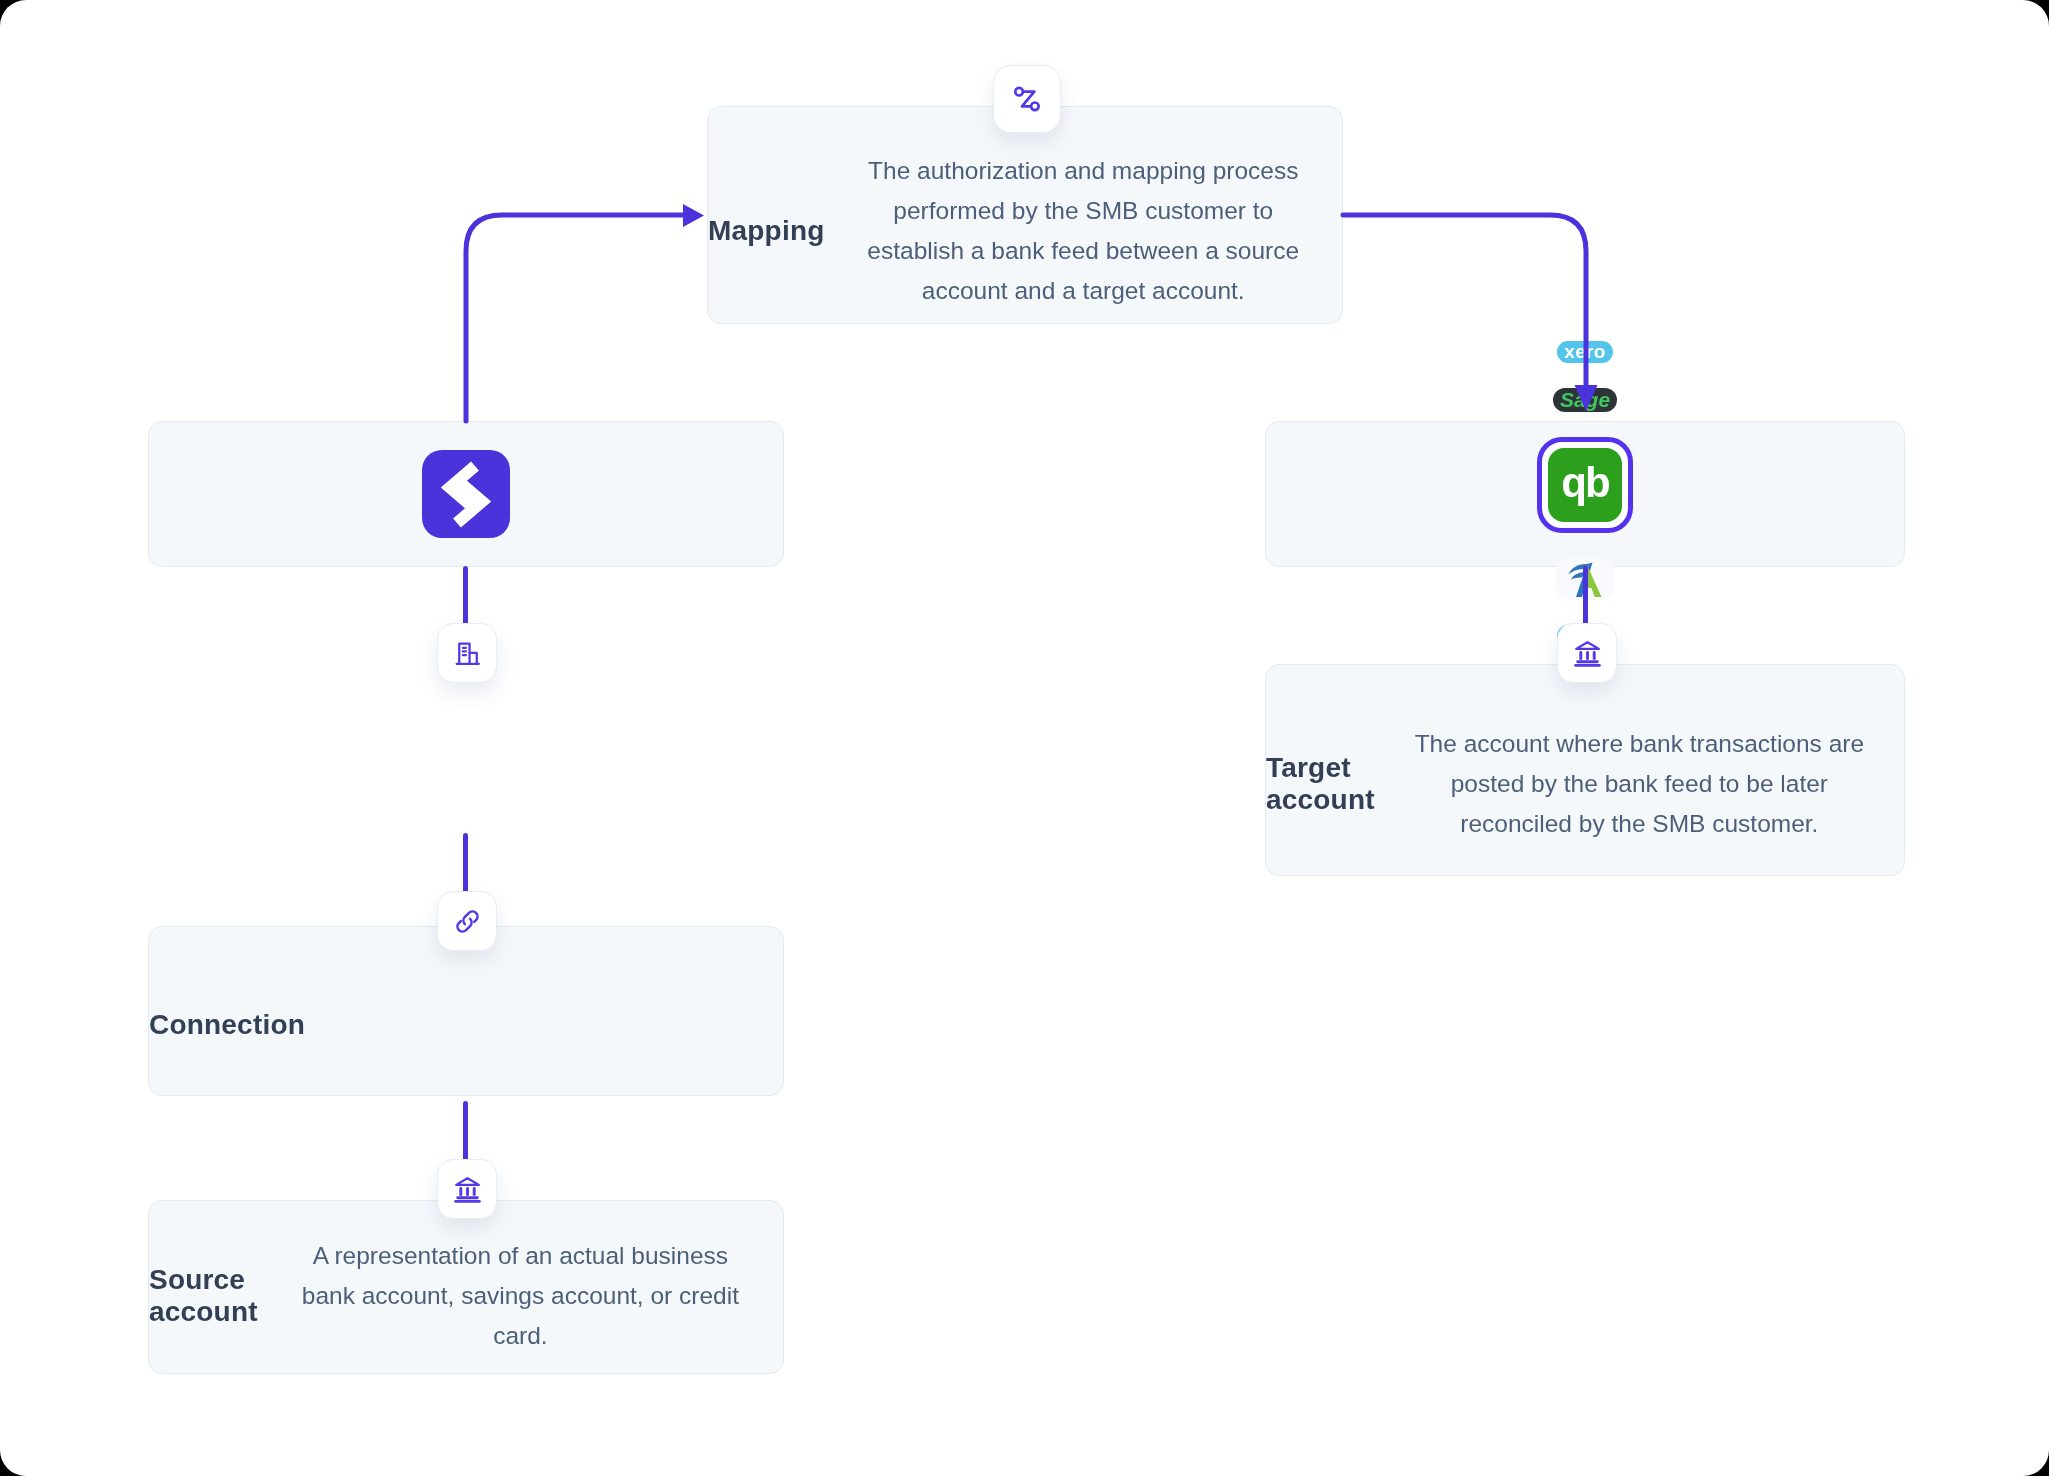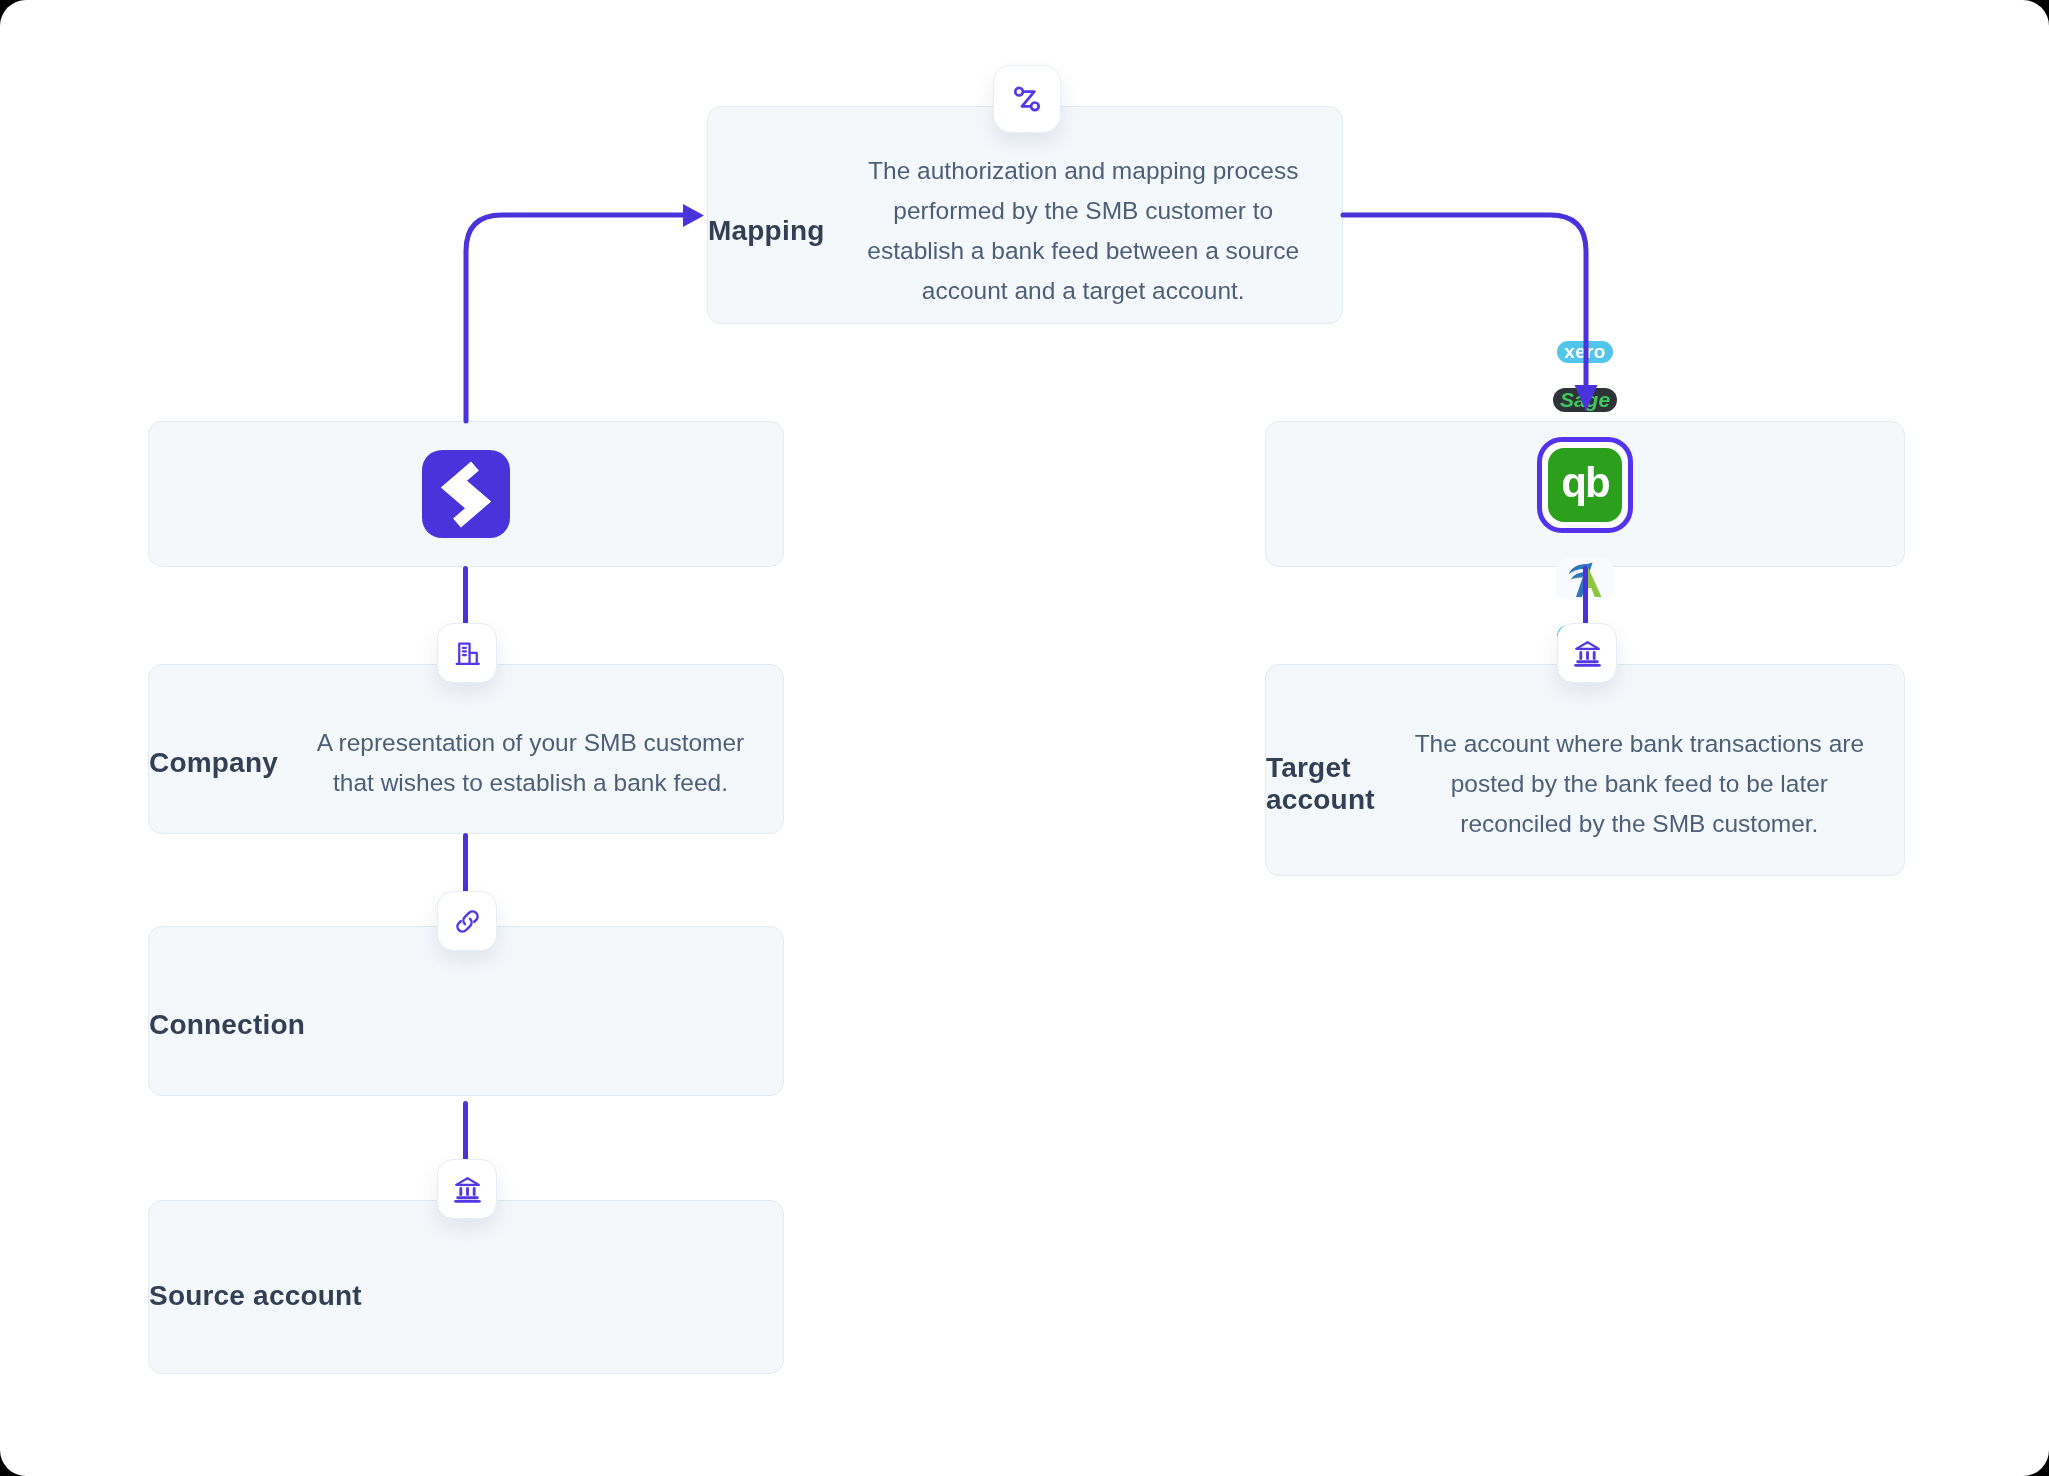--- a/index.html
+++ b/index.html
@@ -129,24 +129,20 @@
   <div class="badge badge-sm badge-company">
     <svg width="33" height="33" viewBox="0 0 32 32">
       <g fill="none" stroke="#5438E8" stroke-width="2.2" stroke-linecap="round" stroke-linejoin="round">
         <path d="M8 26 V6.5 H18 V26"></path>
         <path d="M18 15.5 H25 V26"></path>
         <path d="M5.5 26 H27"></path>
         <path d="M11.5 10.5 H14.5 M11.5 14 H14.5 M11.5 17.5 H14.5"></path>
       </g>
     </svg>
   </div>
-  <div class="card card-company">
-    <div class="title">Company</div>
-    <div class="desc">A representation of your SMB customer that wishes to establish a bank feed.</div>
-  </div>
 
   <div class="badge badge-sm badge-connection">
     <svg width="33" height="33" viewBox="0 0 32 32">
       <g fill="none" stroke="#5438E8" stroke-width="2.4" stroke-linecap="round" stroke-linejoin="round">
         <path d="M13.5 18.5 a4.9 4.9 0 0 1 0 -6.9 l4.2 -4.2 a4.9 4.9 0 0 1 6.9 6.9 l-2.1 2.1"></path>
         <path d="M18.5 13.5 a4.9 4.9 0 0 1 0 6.9 l-4.2 4.2 a4.9 4.9 0 0 1 -6.9 -6.9 l2.1 -2.1"></path>
       </g>
     </svg>
   </div>
   <div class="card card-connection">
@@ -158,20 +154,21 @@
       <g fill="none" stroke="#5438E8" stroke-linecap="round" stroke-linejoin="round">
         <path d="M5 11.5 L16 5 L27 11.5 Z" stroke-width="2.2"></path>
         <path d="M9.5 15 V21 M16 15 V21 M22.5 15 V21" stroke-width="2.8"></path>
         <path d="M6.5 24 H25.5" stroke-width="2.8"></path>
         <path d="M4.5 27.5 H27.5" stroke-width="2.8"></path>
       </g>
     </svg>
   </div>
   <div class="card card-source">
     <div class="title">Source account</div>
+    <div class="desc">A representation of an actual business bank account, savings account, or credit card.</div>
   </div>
 
   <div class="badge badge-sm badge-target">
     <svg width="33" height="33" viewBox="0 0 32 32">
       <g fill="none" stroke="#5438E8" stroke-linecap="round" stroke-linejoin="round">
         <path d="M5 11.5 L16 5 L27 11.5 Z" stroke-width="2.2"></path>
         <path d="M9.5 15 V21 M16 15 V21 M22.5 15 V21" stroke-width="2.8"></path>
         <path d="M6.5 24 H25.5" stroke-width="2.8"></path>
         <path d="M4.5 27.5 H27.5" stroke-width="2.8"></path>
       </g>

